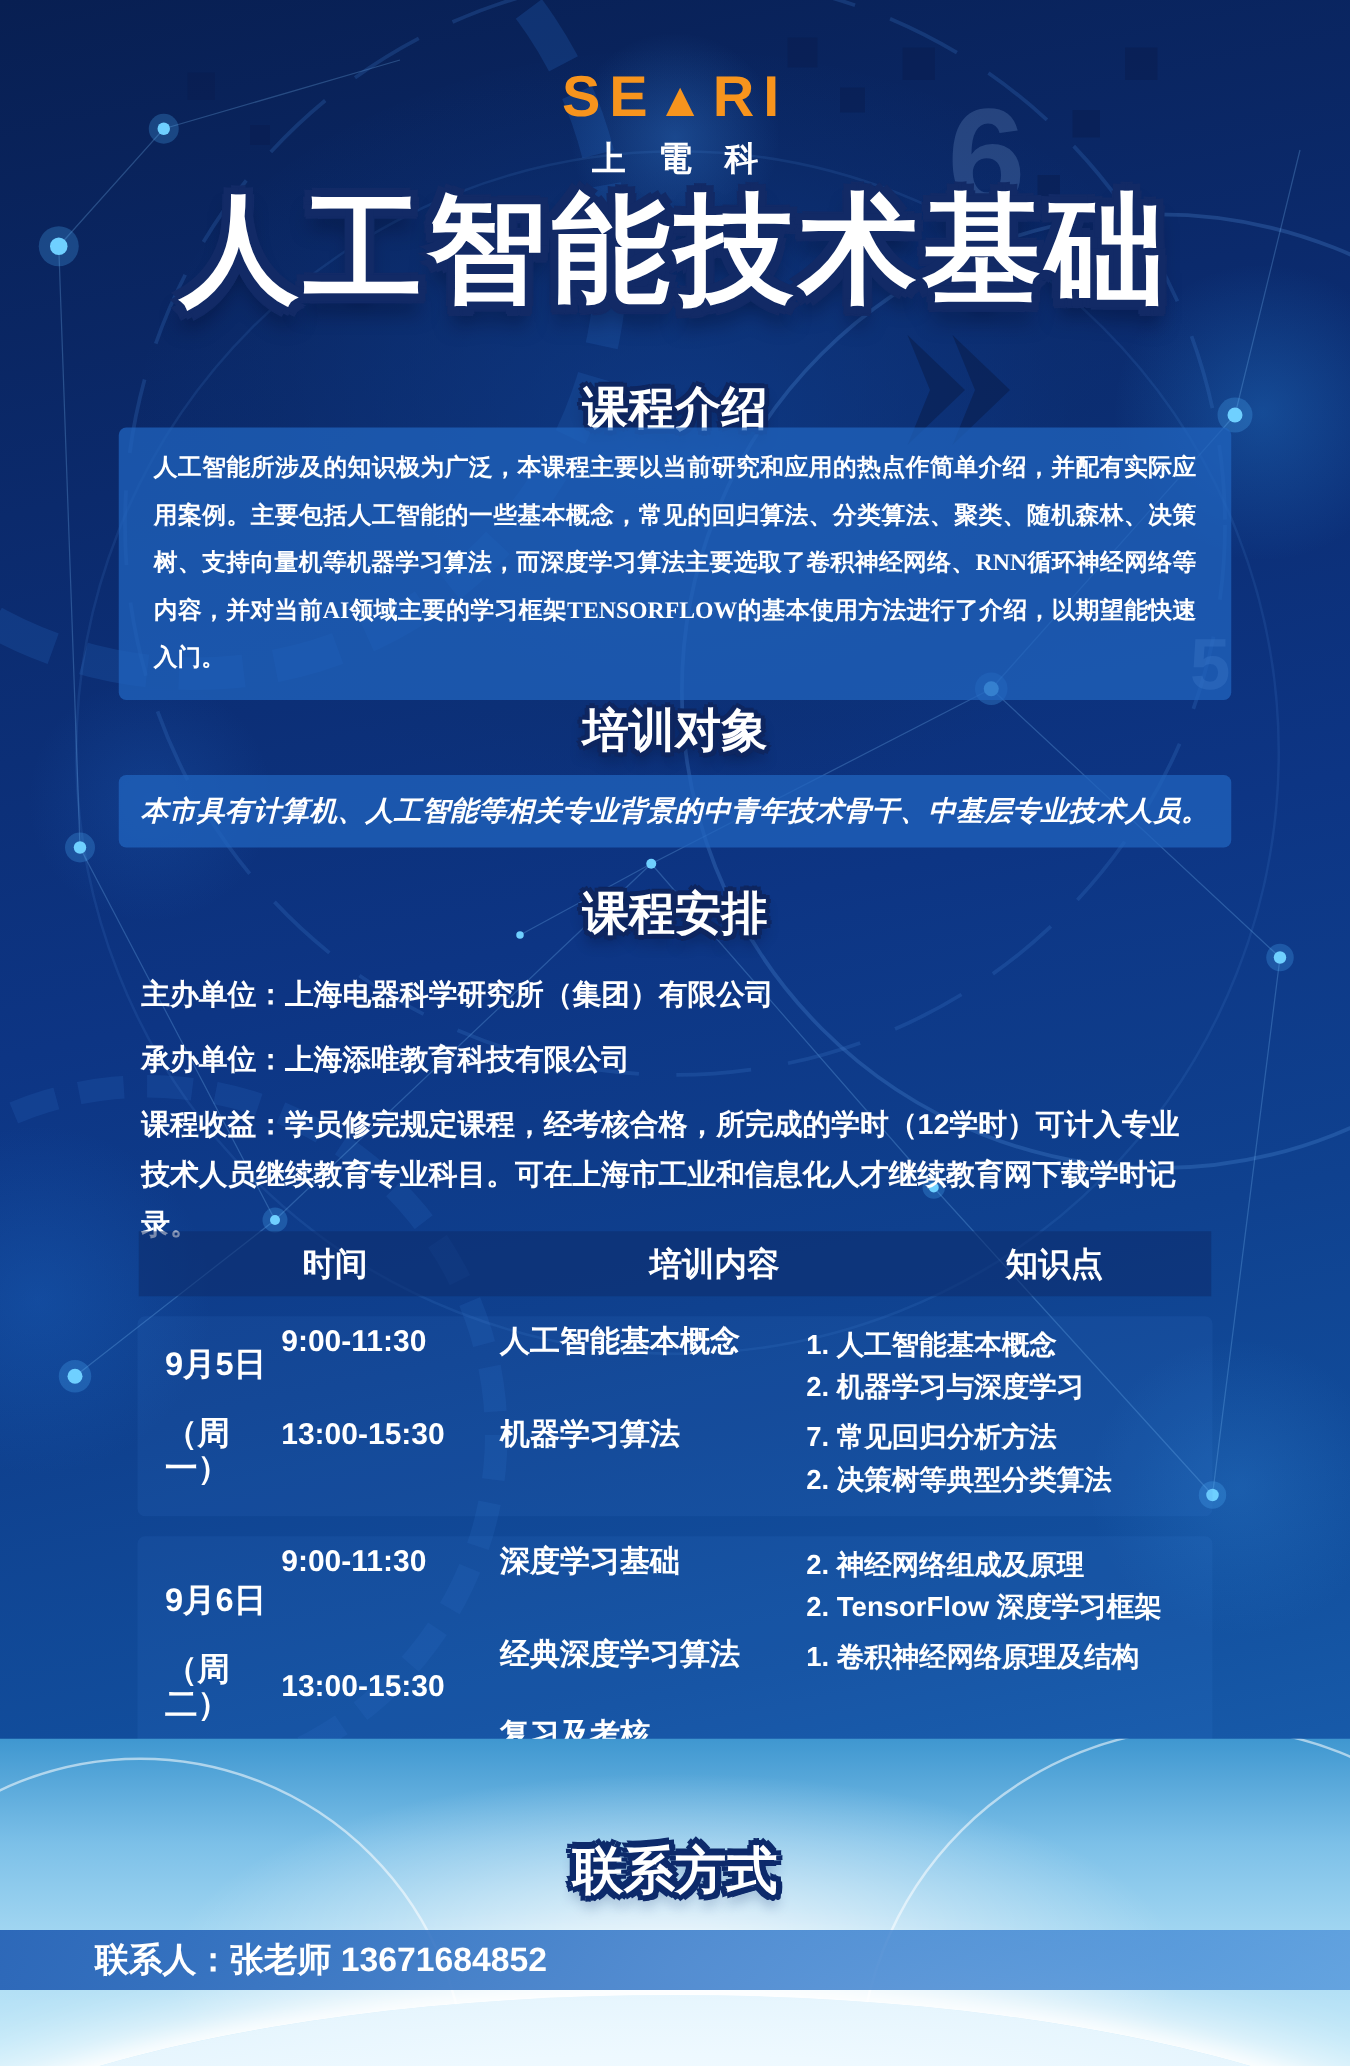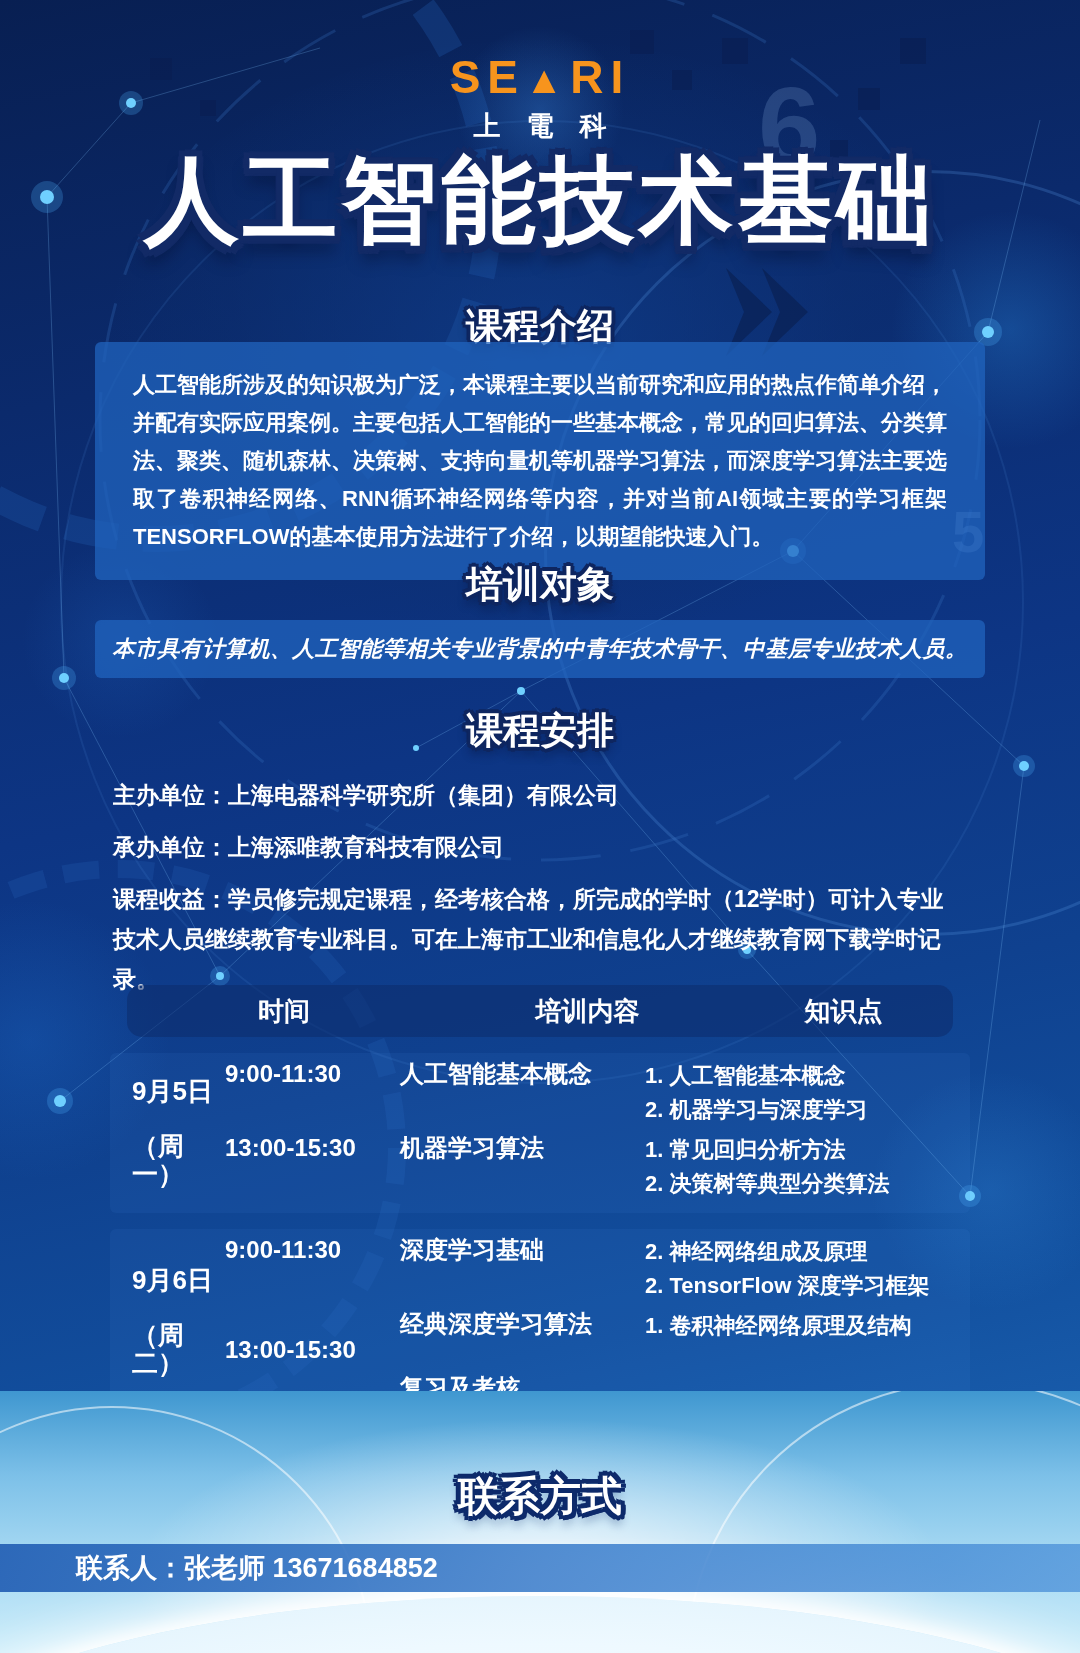--- a/index.html
+++ b/index.html
@@ -42,30 +42,30 @@
     font-size:95px;font-weight:900;letter-spacing:4px;line-height:1.15;}
   .sec-head{position:absolute;width:100%;text-align:center;margin:0;font-size:37px;font-weight:900;color:#fff;
     text-shadow:-3px -3px 0 #0e2660,3px -3px 0 #0e2660,-3px 3px 0 #0e2660,3px 3px 0 #0e2660,
       0 -4px 0 #0e2660,0 4px 0 #0e2660,-4px 0 0 #0e2660,4px 0 0 #0e2660,0 8px 10px rgba(2,10,40,.45);}
   .h-intro{top:302px;}
   .h-audience{top:560px;}
   .h-schedule{top:706px;}
   .panel{position:absolute;left:95px;width:890px;box-sizing:border-box;border-radius:6px;
     background:rgba(32,100,190,.74);}
   .intro-panel{top:342px;padding:12px 26px;}
-  .intro-panel p{margin:12px;font-size:22px;font-weight:700;line-height:38px;text-align:justify;}
+  .intro-panel p{margin:2px;font-size:19px;font-weight:700;line-height:38px;text-align:justify;font-family:Liberation Serif, serif;}
   .audience-panel{top:620px;padding:14px 12px;}
   .audience-panel p{margin:0;font-size:22px;font-weight:700;white-space:nowrap;text-align:center;letter-spacing:.5px;font-style:italic;}
   .schedule-info{position:absolute;top:775px;left:113px;width:845px;}
   .schedule-info p{margin:0 0 12px 0;font-size:23px;font-weight:700;line-height:40px;}
   .schedule-info .lbl{font-weight:900;margin-top:12px;}
   
   .course-table{position:absolute;top:985px;left:95px;width:890px;}
-  .t-head{display:grid;grid-template-columns:115px 175px 245px 1fr;margin:0 32px;height:52px;
-    align-items:center;background:rgba(12,44,108,.55);border-radius:15px;gap:24px;}
+  .t-head{display:grid;grid-template-columns:115px 175px 245px 1fr;margin:0 16px;height:52px;
+    align-items:center;background:rgba(12,44,108,.55);border-radius:0;gap:24px;}
   .th{font-size:26px;font-weight:900;text-align:center;}
   .th-time{grid-column:1 / 3;}
   .t-group{display:grid;grid-template-columns:115px 1fr;margin:16px 15px 0;padding:6px 0;
     background:rgba(70,140,230,.10);border-radius:6px;}
   .t-date{display:flex;flex-direction:column;justify-content:center;gap:26px;padding-left:22px;
     font-size:26px;font-weight:700;line-height:1.1;}
   .t-rows{display:block;}
   .t-row{display:grid;grid-template-columns:175px 245px 1fr;margin-bottom:6px;align-items:start;}
   .cell-time{font-size:24px;font-weight:700;line-height:30px;}
   .cell-content{font-size:24px;font-weight:700;line-height:30px;}
@@ -206,21 +206,21 @@
             <div class="cell-content">人工智能基本概念</div>
             <div class="cell-points">
               <div>1. 人工智能基本概念</div>
               <div>2. 机器学习与深度学习</div>
             </div>
           </div>
           <div class="t-row">
             <div class="cell-time">13:00-15:30</div>
             <div class="cell-content">机器学习算法</div>
             <div class="cell-points">
-              <div>1. 常见回归分析方法</div>
+              <div>7. 常见回归分析方法</div>
               <div>2. 决策树等典型分类算法</div>
             </div>
           </div>
         </div>
       </div>
 
       <div class="t-group">
         <div class="t-date">
           <div>9月6日</div>
           <div>（周二）</div>

